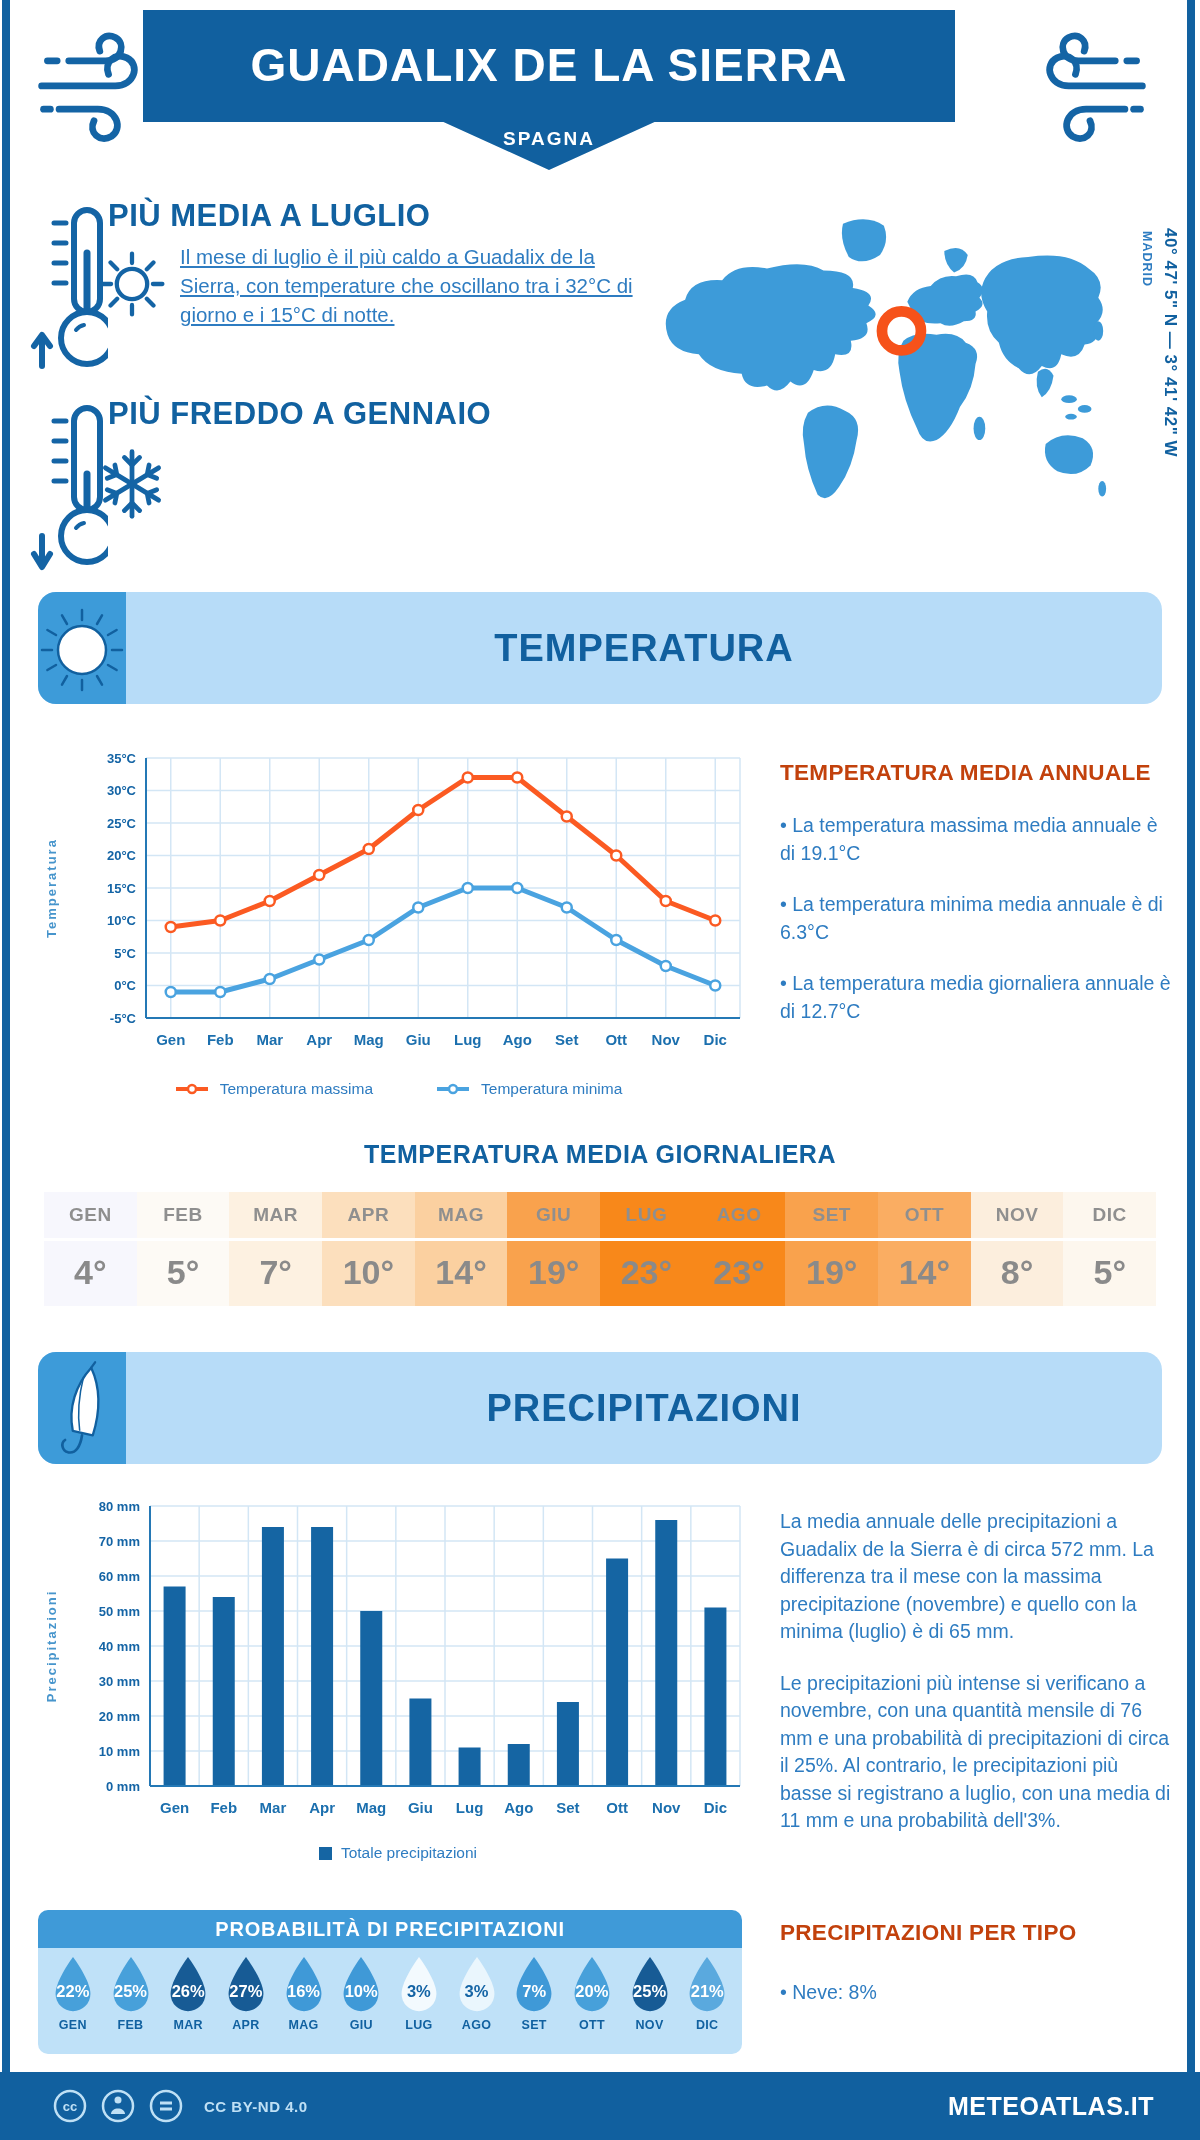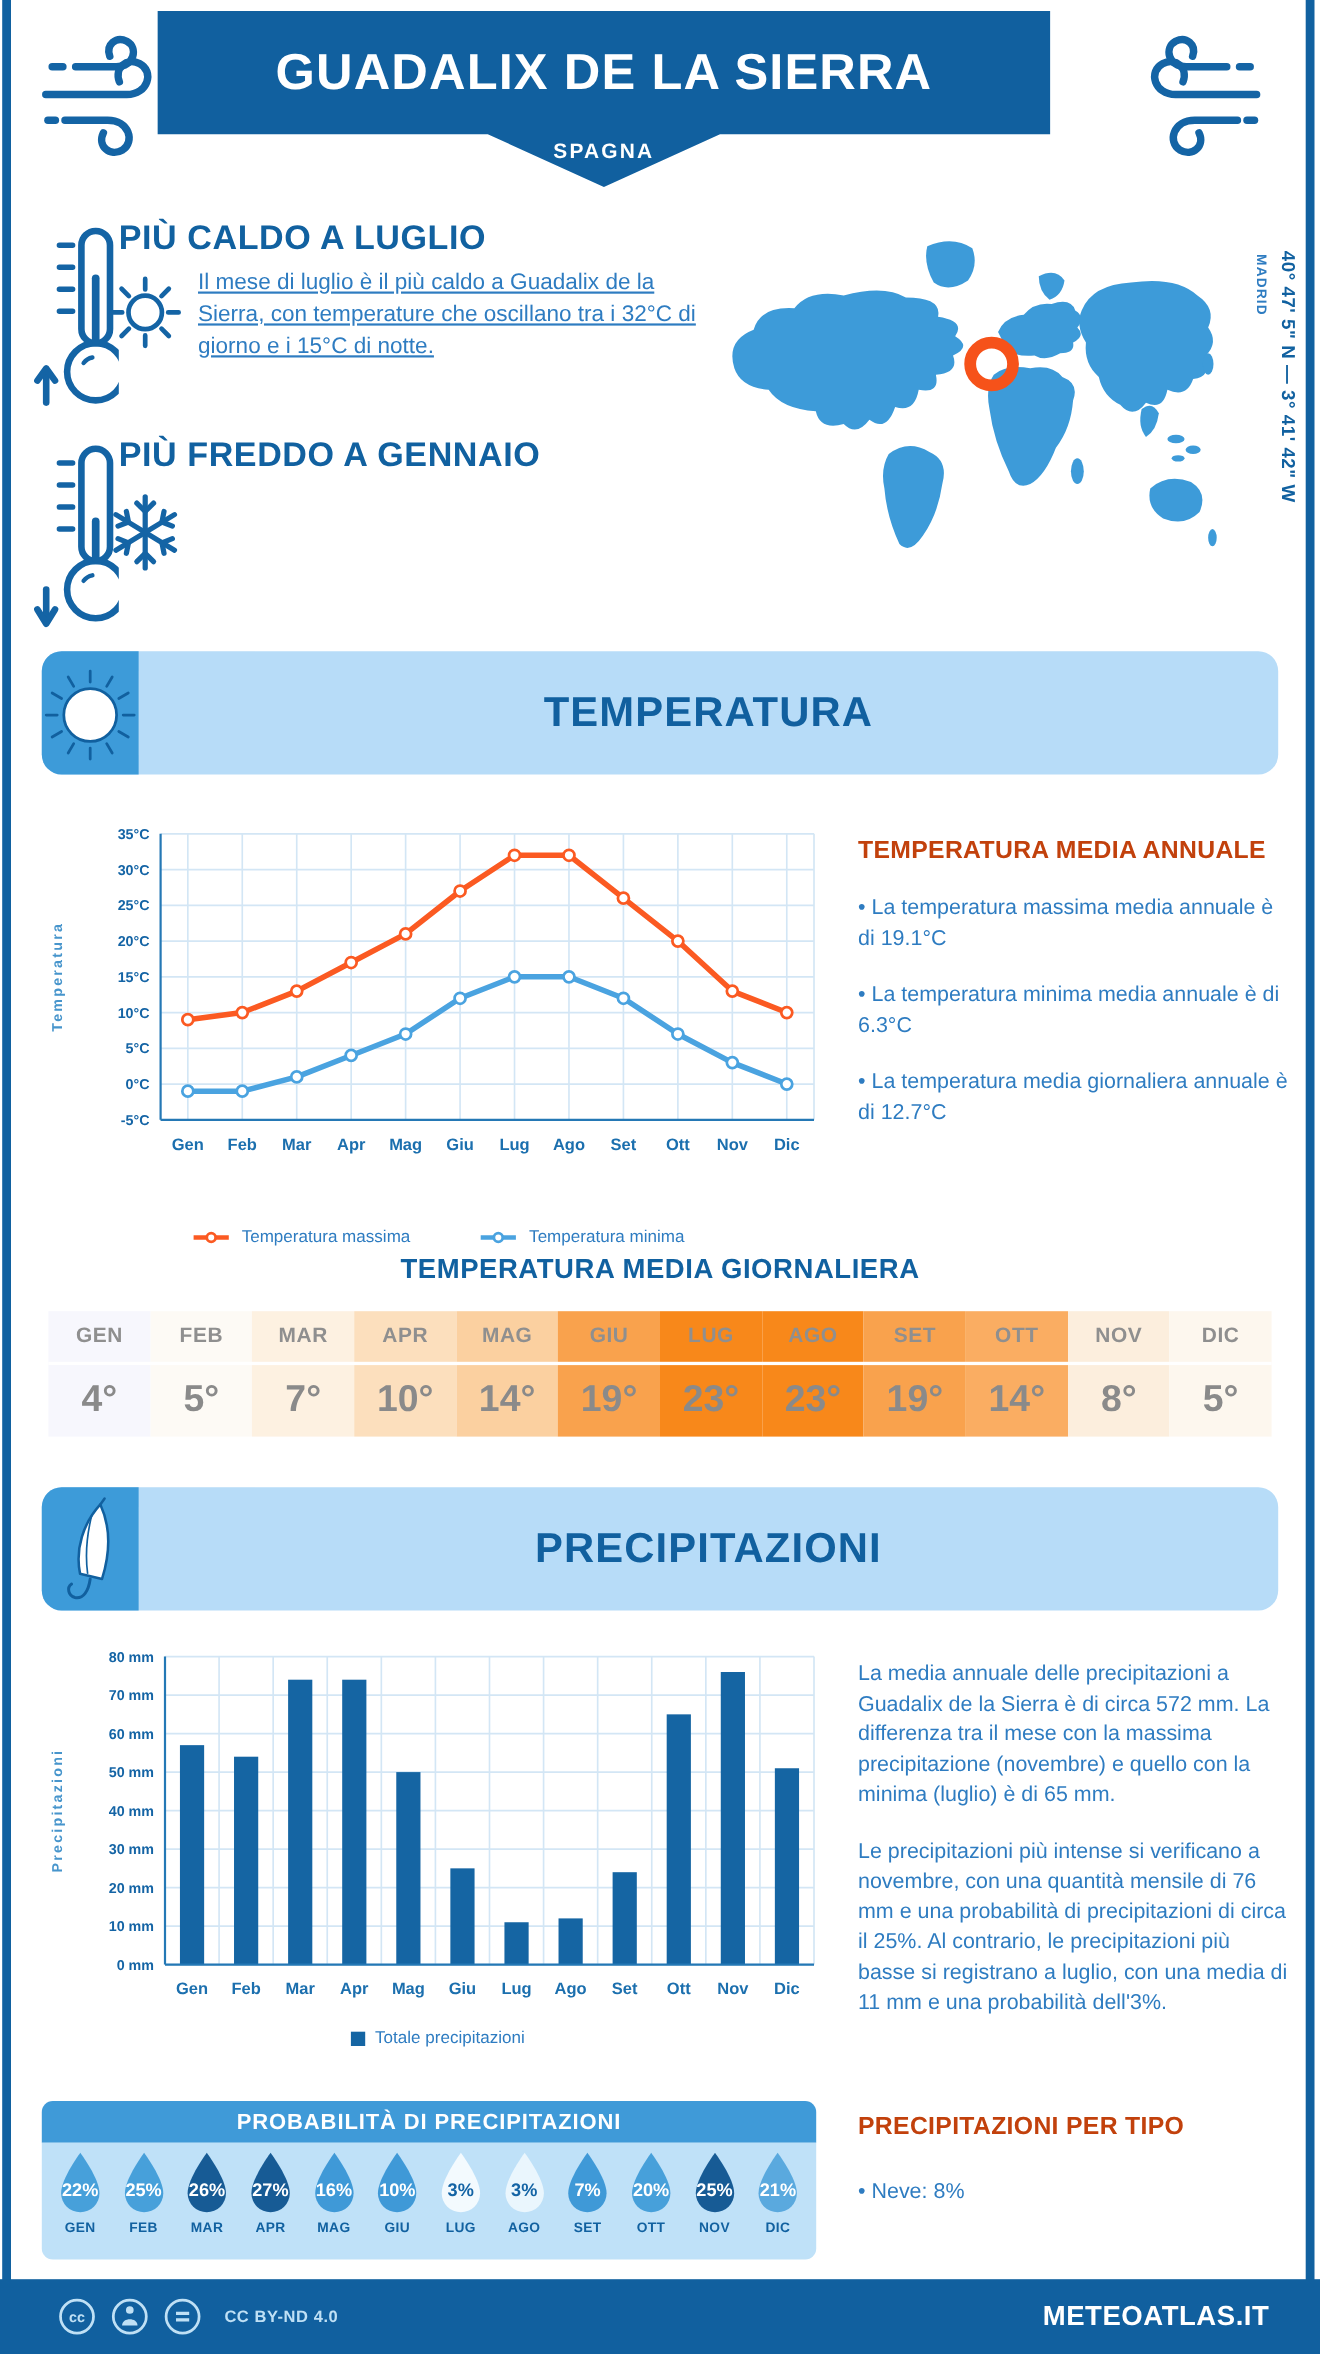--- a/index.html
+++ b/index.html
@@ -33,21 +33,21 @@
   .section-banner .stitle{position:absolute;left:88px;right:0;top:0;height:112px;display:flex;align-items:center;justify-content:center;
     font-size:38px;font-weight:700;color:#11609f;letter-spacing:1px;}
 
   
   .chart{position:absolute;left:42px;}
   svg text{font-family:"Liberation Sans",sans-serif;}
   .aside{position:absolute;left:780px;width:392px;}
   .aside h3{margin:0 0 26px 0;font-size:22.5px;font-weight:700;color:#c2410c;letter-spacing:.3px;}
   .aside p{margin:0 0 24px 0;font-size:19.5px;line-height:27.5px;color:#2e7cc1;}
   .legend{position:absolute;left:42px;top:1080px;width:712px;display:flex;justify-content:center;gap:62px;align-items:center;}
-  .legend-item{display:flex;align-items:center;gap:10px;font-size:15.5px;color:#2e7cc1;margin-top:36px;}
+  .legend-item{display:flex;align-items:center;gap:10px;font-size:15.5px;color:#2e7cc1;}
   .legend2{position:absolute;left:42px;top:1844px;width:712px;display:flex;justify-content:center;align-items:center;gap:9px;
     font-size:15.5px;color:#2e7cc1;}
   .sq{width:13px;height:13px;display:inline-block;}
 
   
   .daily-head{position:absolute;left:44px;top:1140px;width:1112px;text-align:center;font-size:25px;font-weight:700;color:#1161a0;letter-spacing:.5px;}
   .month-table{position:absolute;left:44px;top:1192px;width:1112px;height:114px;display:flex;}
   .tcell{flex:1;position:relative;}
   .tmonth{height:46px;display:flex;align-items:center;justify-content:center;font-size:19px;font-weight:700;color:#8f8f8f;letter-spacing:.5px;}
   .tval{height:68px;display:flex;align-items:center;justify-content:center;font-size:34px;font-weight:700;color:#8a8a8a;}
@@ -101,21 +101,21 @@
     <path d="M26 25 H38 M26 45 H38 M26 65 H38 M26 85 H38" stroke-width="5"></path>
     <rect x="46" y="12" width="26" height="102" rx="13" stroke-width="6"></rect>
     <circle cx="59" cy="140" r="26" stroke-width="6"></circle>
     <path d="M59 55 V112" stroke-width="7"></path>
     <path d="M48 132 A13 13 0 0 1 56 127" stroke-width="4"></path>
   </svg>
   <svg class="mini-ico" style="top:240px" viewBox="0 0 80 88" fill="none" stroke="#1464a5" stroke-width="4.5" stroke-linecap="round">
     <circle cx="40" cy="44" r="16"></circle>
     <path d="M62 44 H72 M55.6 59.6 L62.6 66.6 M40 66 V76 M24.4 59.6 L17.4 66.6 M18 44 H8 M24.4 28.4 L17.4 21.4 M40 22 V12 M55.6 28.4 L62.6 21.4"></path>
   </svg>
-  <div class="blk-head" style="top:198px">PIÙ CALDO A LUGLIO</div>
+  <div class="blk-head" style="top:198px">PIÙ MEDIA A LUGLIO</div>
   <div class="blk-text" style="top:242px">Il mese di luglio è il più caldo a Guadalix de la Sierra, con temperature che oscillano tra i 32°C di giorno e i 15°C di notte.</div>
 
   <svg class="thermo" style="top:396px" viewBox="0 0 80 180" fill="none" stroke="#1464a5" stroke-linecap="round">
     <path d="M14 140 V168" stroke-width="6"></path>
       <path d="M6 158 L14 171 L22 158" stroke-width="6" stroke-linejoin="round"></path>
     <path d="M26 25 H38 M26 45 H38 M26 65 H38 M26 85 H38" stroke-width="5"></path>
     <rect x="46" y="12" width="26" height="102" rx="13" stroke-width="6"></rect>
     <circle cx="59" cy="140" r="26" stroke-width="6"></circle>
     <path d="M59 78 V112" stroke-width="7"></path>
     <path d="M48 132 A13 13 0 0 1 56 127" stroke-width="4"></path>

